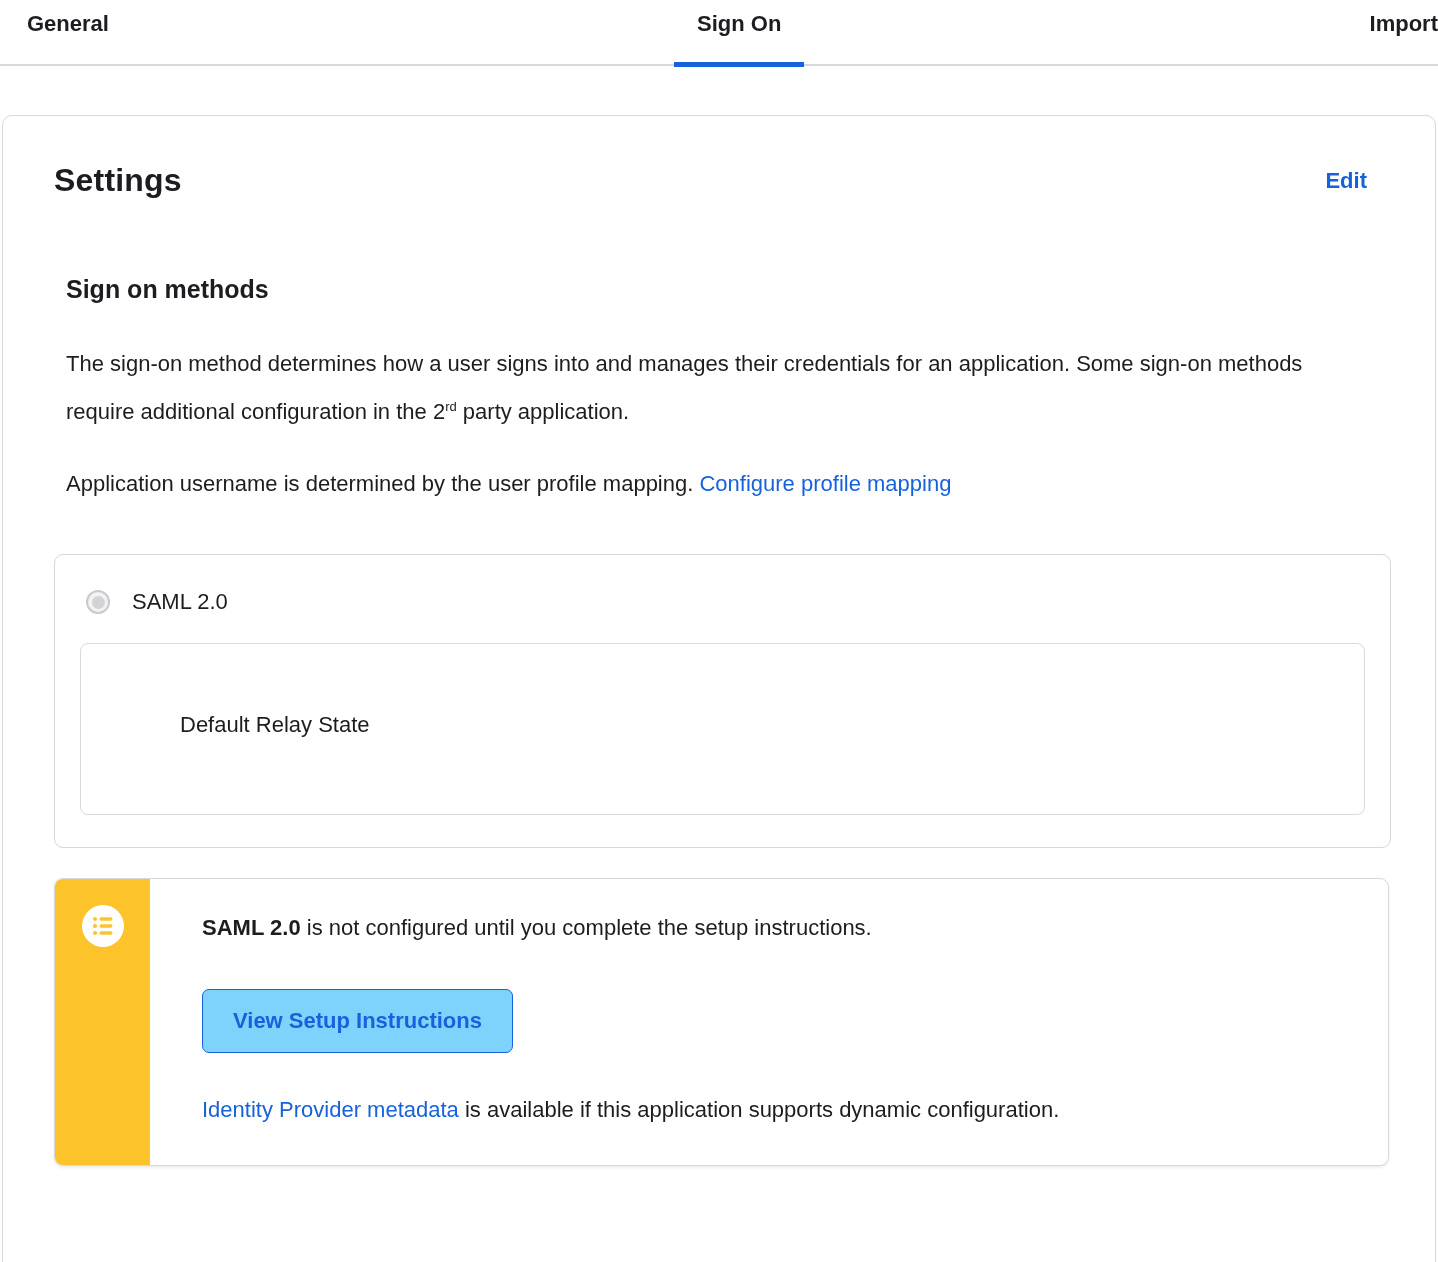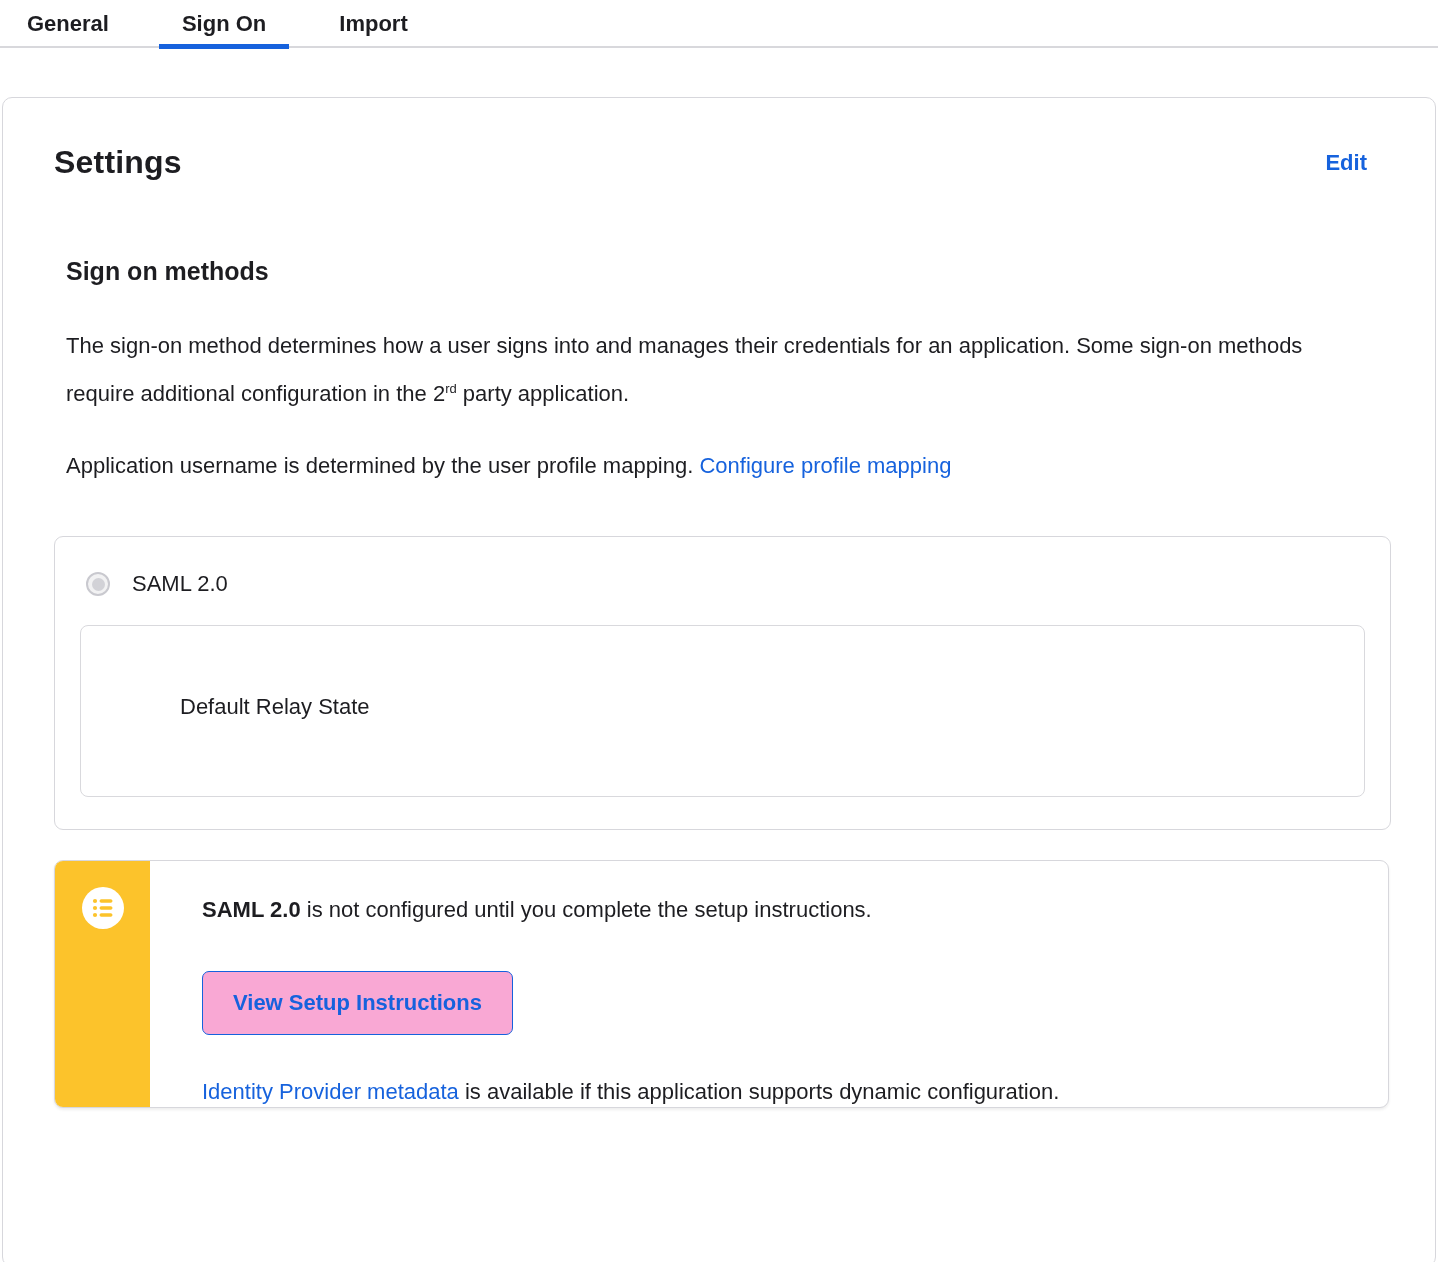--- a/index.html
+++ b/index.html
@@ -10,21 +10,22 @@
     font-family: "Liberation Sans", "DejaVu Sans", sans-serif;
     color: #1d1d21;
   }
 
   
   .tabbar {
     display: flex;
     gap: 73px;
     padding: 8px 0 0 27px;
     border-bottom: 2px solid #d8d8dc;
-    height: 48px;
+    height: 66px;
+    justify-content: space-between;
   }
   .tab {
     position: relative;
     font-size: 22px;
     font-weight: bold;
     line-height: 28px;
     padding: 2px 0 24px;
     cursor: pointer;
     color: #1d1d21;
   }
@@ -129,21 +130,21 @@
   .field-label {
     padding: 68px 0 0 99px;
     font-size: 22px;
   }
 
   
   .banner {
     margin: 30px 46px 0 51px;
     border: 1px solid #d7d7dc;
     border-radius: 9px;
-    height: 248px;
+    height: 288px;
     display: flex;
     overflow: hidden;
     background: #fff;
     box-shadow: 0 2px 3px rgba(0,0,0,0.07);
   }
   .banner-strip {
     flex: 0 0 95px;
     background: #fcc32b;
     display: flex;
     justify-content: center;
@@ -156,21 +157,21 @@
     padding: 34px 40px 0 52px;
   }
   .banner-message { font-size: 22px; line-height: 30px; }
   .banner-message .bold { font-weight: bold; }
 
   .setup-btn {
     margin-top: 46px;
     display: inline-block;
     border: 1px solid #1662dd;
     border-radius: 7px;
-    background: #f9a8d4;
+    background: #7dd3fc;
     color: #1662dd;
     font-family: "Liberation Sans", "DejaVu Sans", sans-serif;
     font-size: 22px;
     font-weight: bold;
     padding: 18px 30px;
     cursor: pointer;
   }
   .metadata-line {
     margin-top: 44px;
     font-size: 22px;

